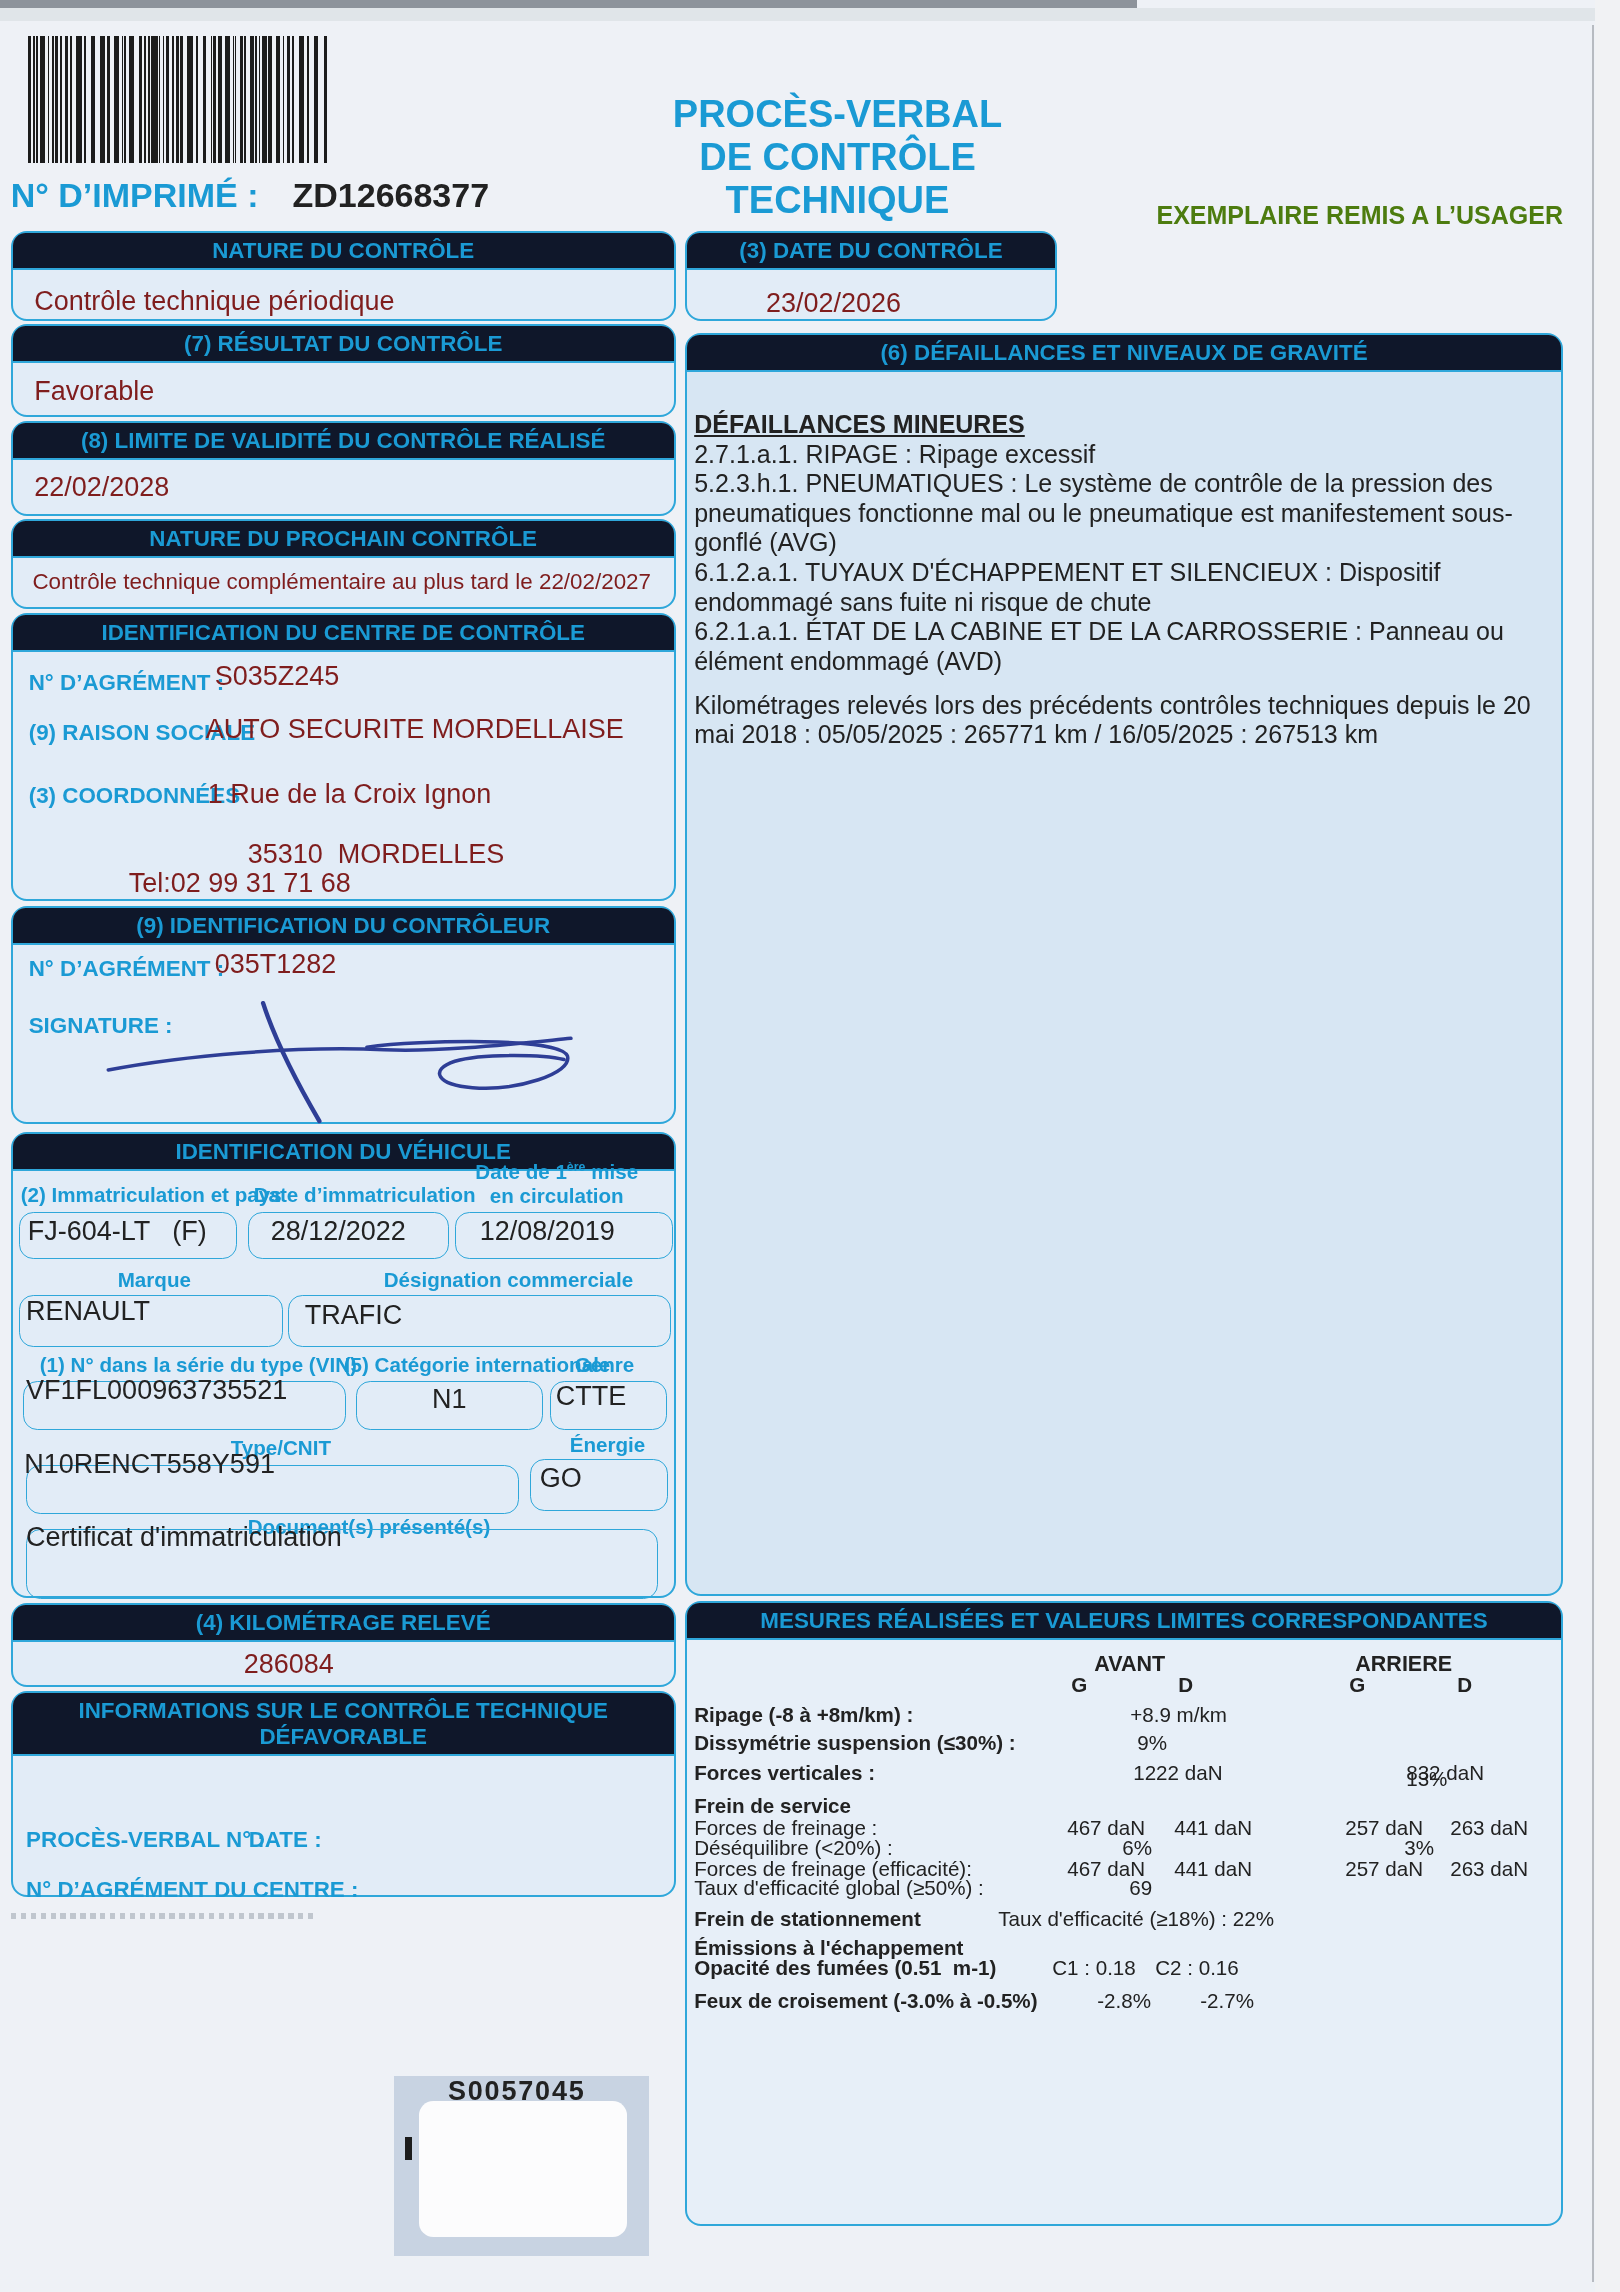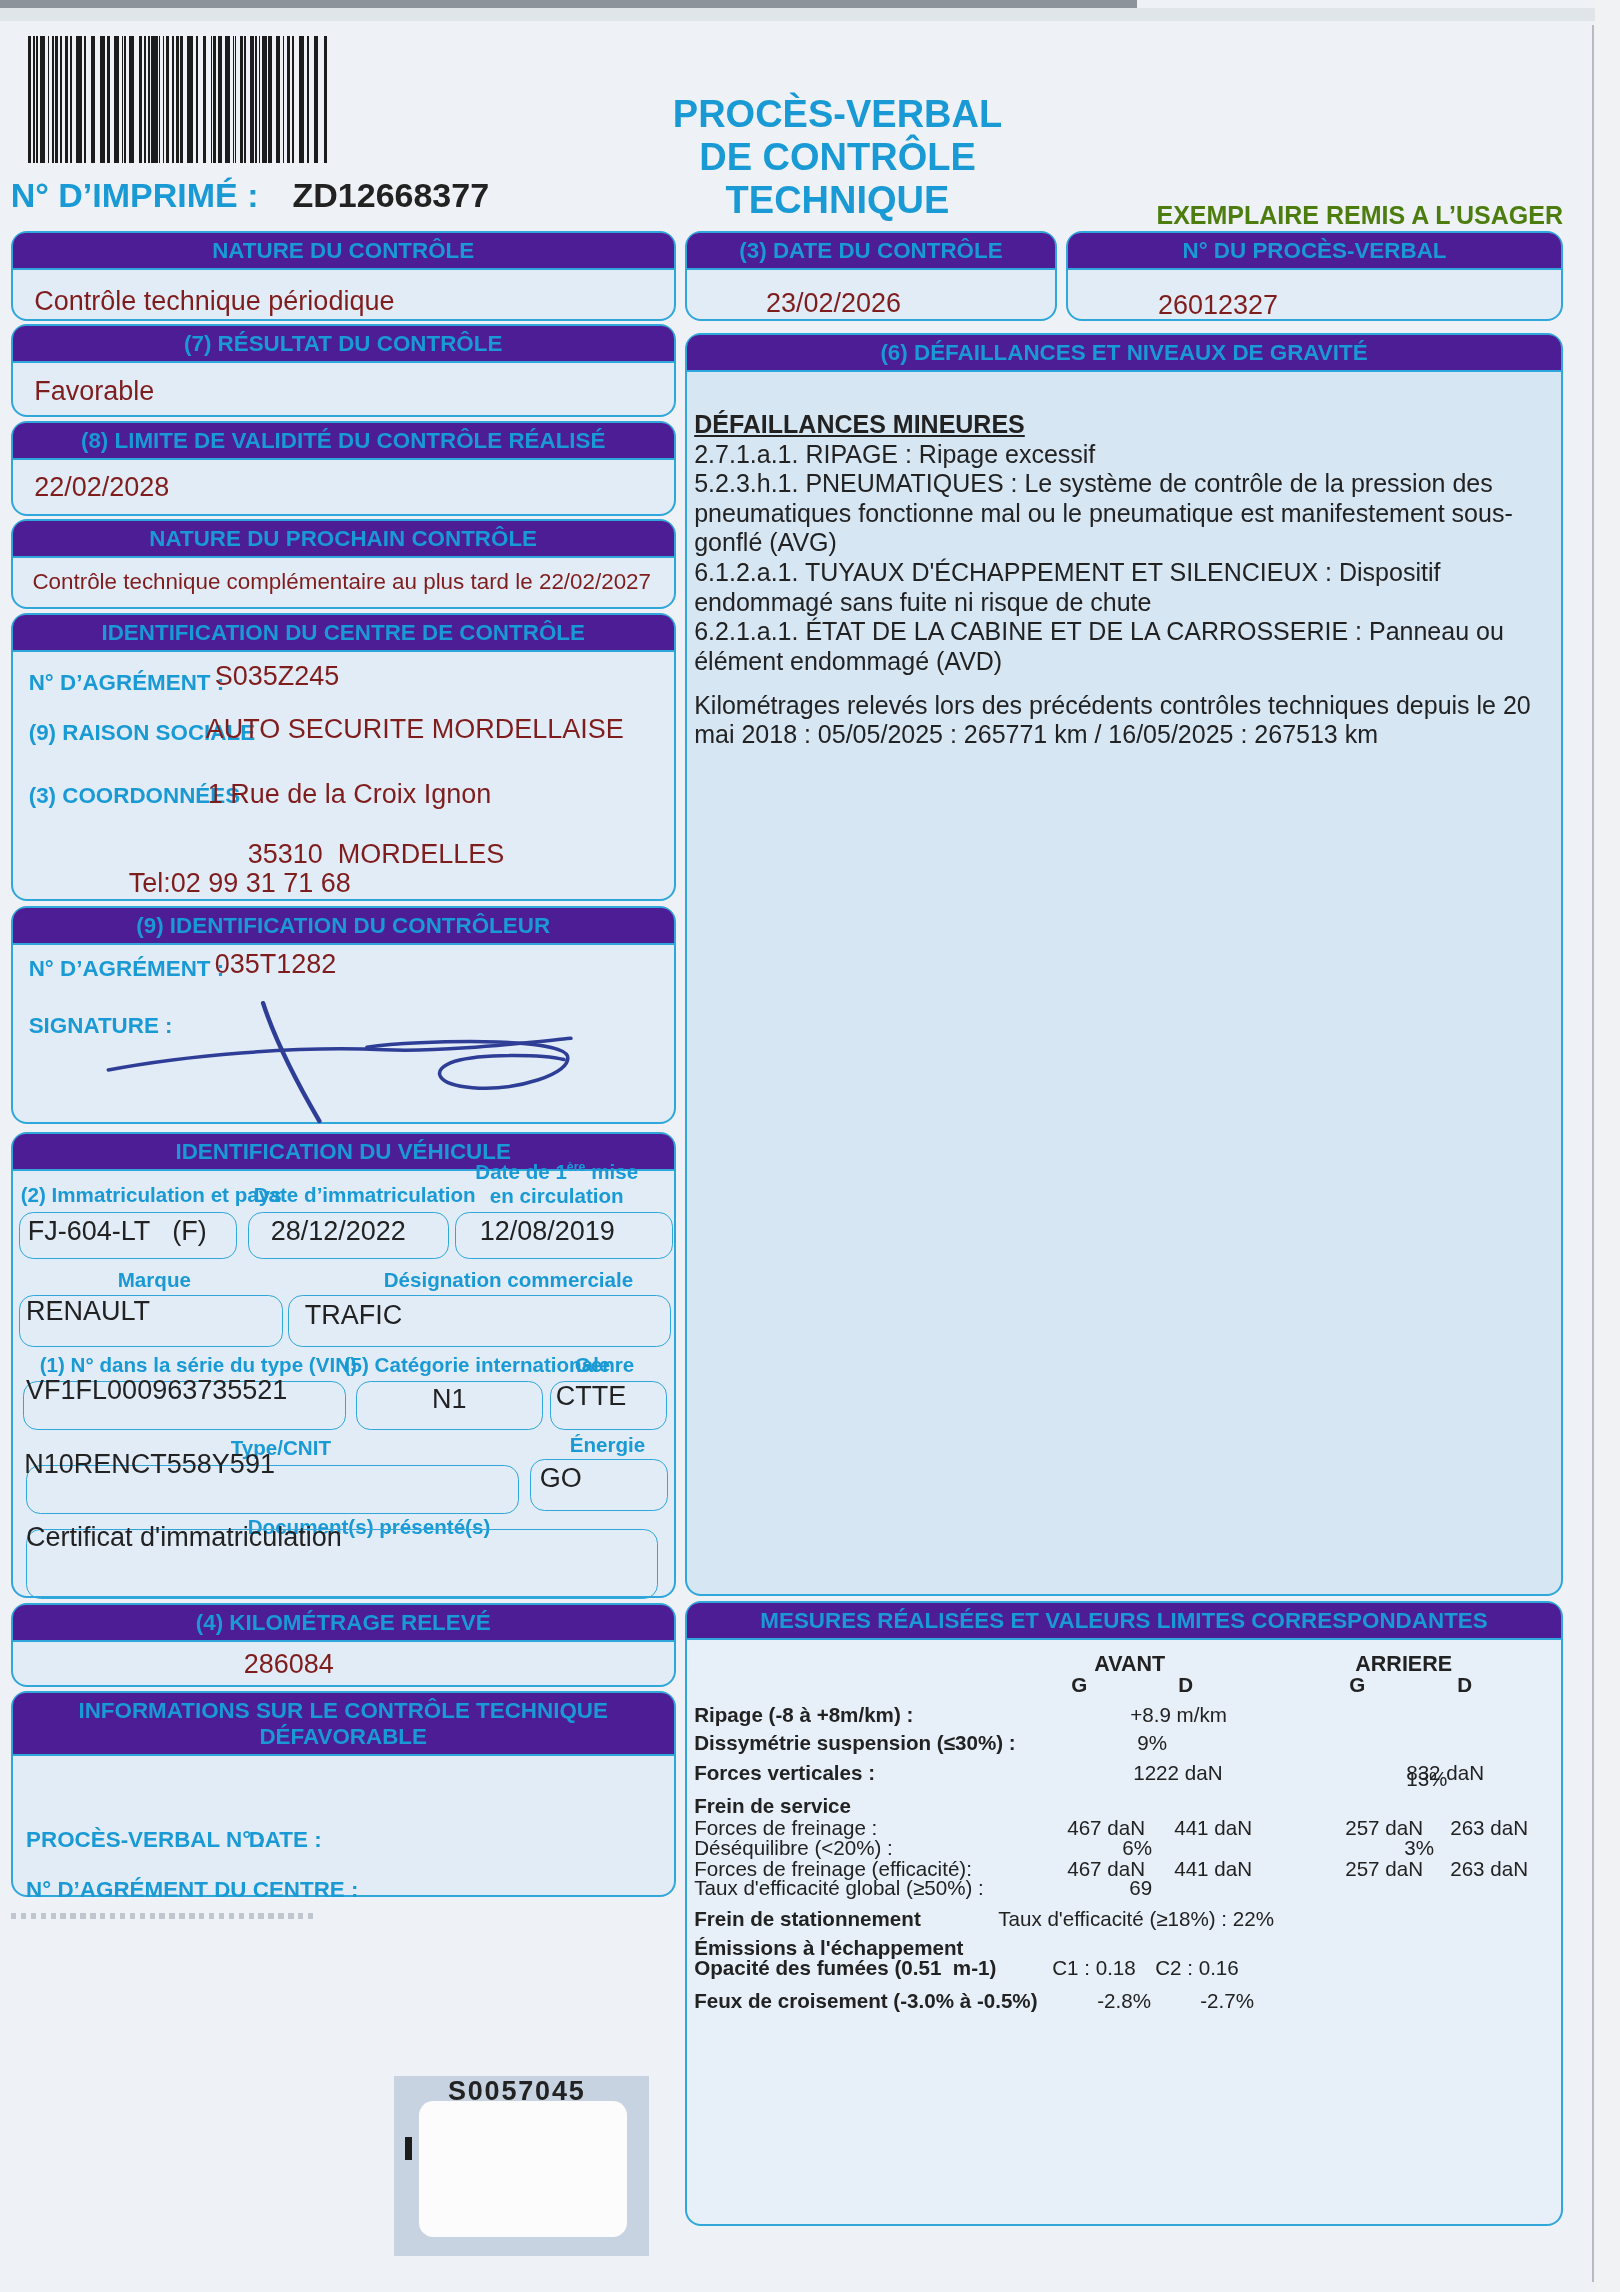--- a/index.html
+++ b/index.html
@@ -20,21 +20,21 @@
   
   .form-number{position:absolute;left:10.7px;top:176px;font-size:34px;font-weight:bold;white-space:pre;}
   .fn-label{color:#1a9ad4;}
   .fn-value{color:#222;margin-left:34px;}
   .doc-title{position:absolute;left:627px;top:93px;width:421px;text-align:center;
       color:#1a9ad4;font-weight:bold;font-size:38px;line-height:43px;}
   .copy-label{position:absolute;left:1075px;top:201px;width:488px;text-align:right;
       color:#4d7c0f;font-weight:bold;font-size:25px;}
   
   .box{position:absolute;border:2.7px solid #2fa7da;border-radius:16px;background:#e2ecf7;box-sizing:border-box;}
-  .bh{background:#4c1d95;border-bottom:2.7px solid #2fa7da;border-radius:12.5px 12.5px 0 0;
+  .bh{background:#0f172a;border-bottom:2.7px solid #2fa7da;border-radius:12.5px 12.5px 0 0;
       color:#1a9ad4;font-weight:bold;font-size:22.4px;text-align:center;padding:5.4px 3.6px 3.6px;}
   .bb{position:relative;}
   .val{color:#7f1d1d;font-size:27px;white-space:pre-wrap;}
   .ps{position:absolute;}
   .cylab{color:#1a9ad4;font-weight:bold;font-size:22.4px;white-space:pre;}
   
   #b-nature{left:10.7px;top:231px;width:665px;height:90px;}
   #b-date{left:685px;top:231px;width:372px;height:90px;}
   #b-pv{left:1066px;top:231px;width:497px;height:90px;}
   #b-resultat{left:10.7px;top:324px;width:665px;height:93px;}
@@ -107,26 +107,20 @@
     </div>
   </section>
 
   <section class="box" id="b-date">
     <div class="bh">(3) DATE DU CONTRÔLE</div>
     <div class="bb">
       <div class="val v-date">23/02/2026</div>
     </div>
   </section>
 
-  <section class="box" id="b-pv">
-    <div class="bh">N° DU PROCÈS-VERBAL</div>
-    <div class="bb">
-      <div class="val v-pv">26012327</div>
-    </div>
-  </section>
 
   <section class="box" id="b-resultat">
     <div class="bh">(7) RÉSULTAT DU CONTRÔLE</div>
     <div class="bb">
       <div class="val v-resultat">Favorable</div>
     </div>
   </section>
 
   <section class="box" id="b-defaillances">
     <div class="bh">(6) DÉFAILLANCES ET NIVEAUX DE GRAVITÉ</div>

